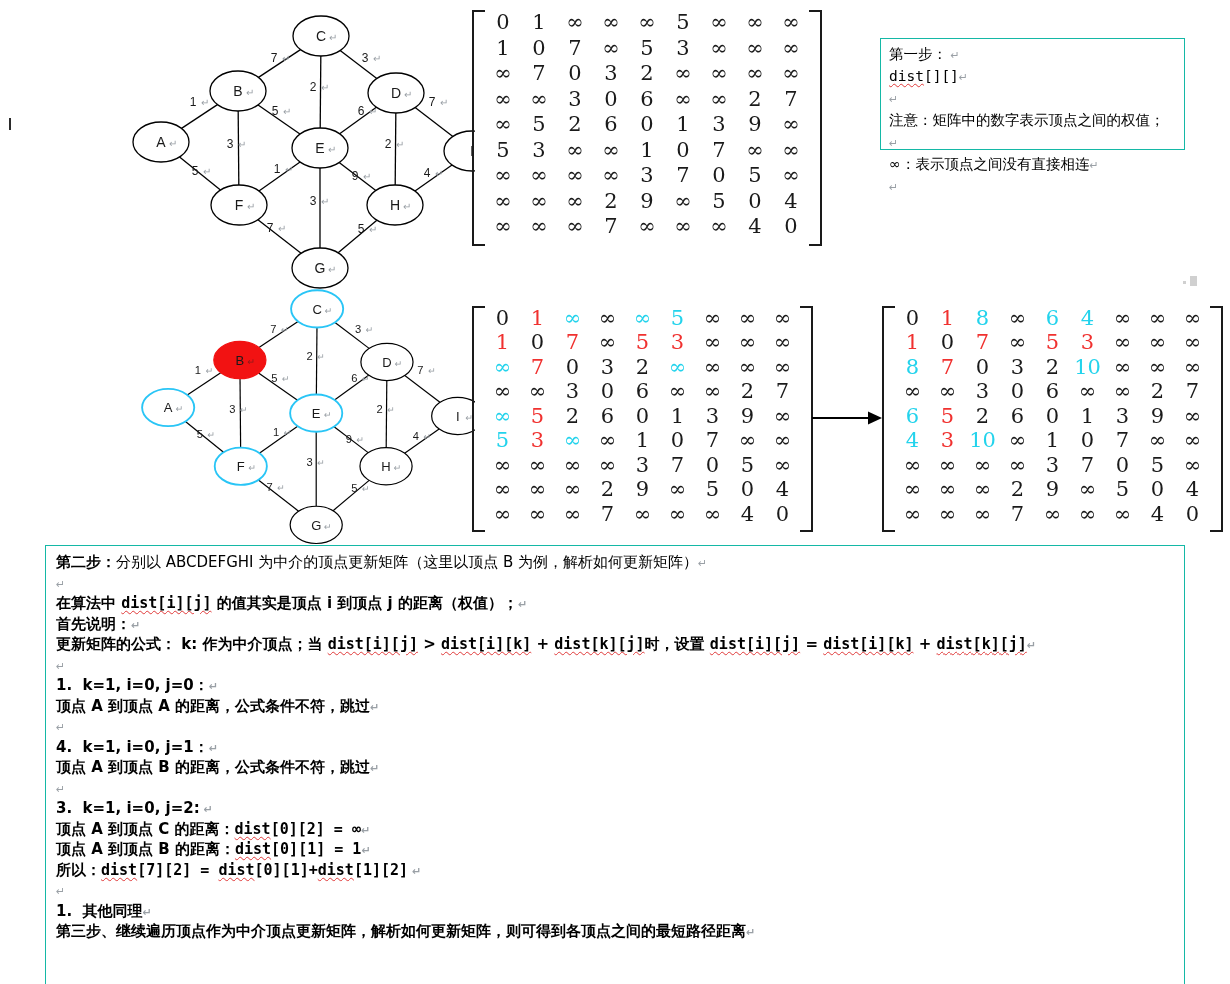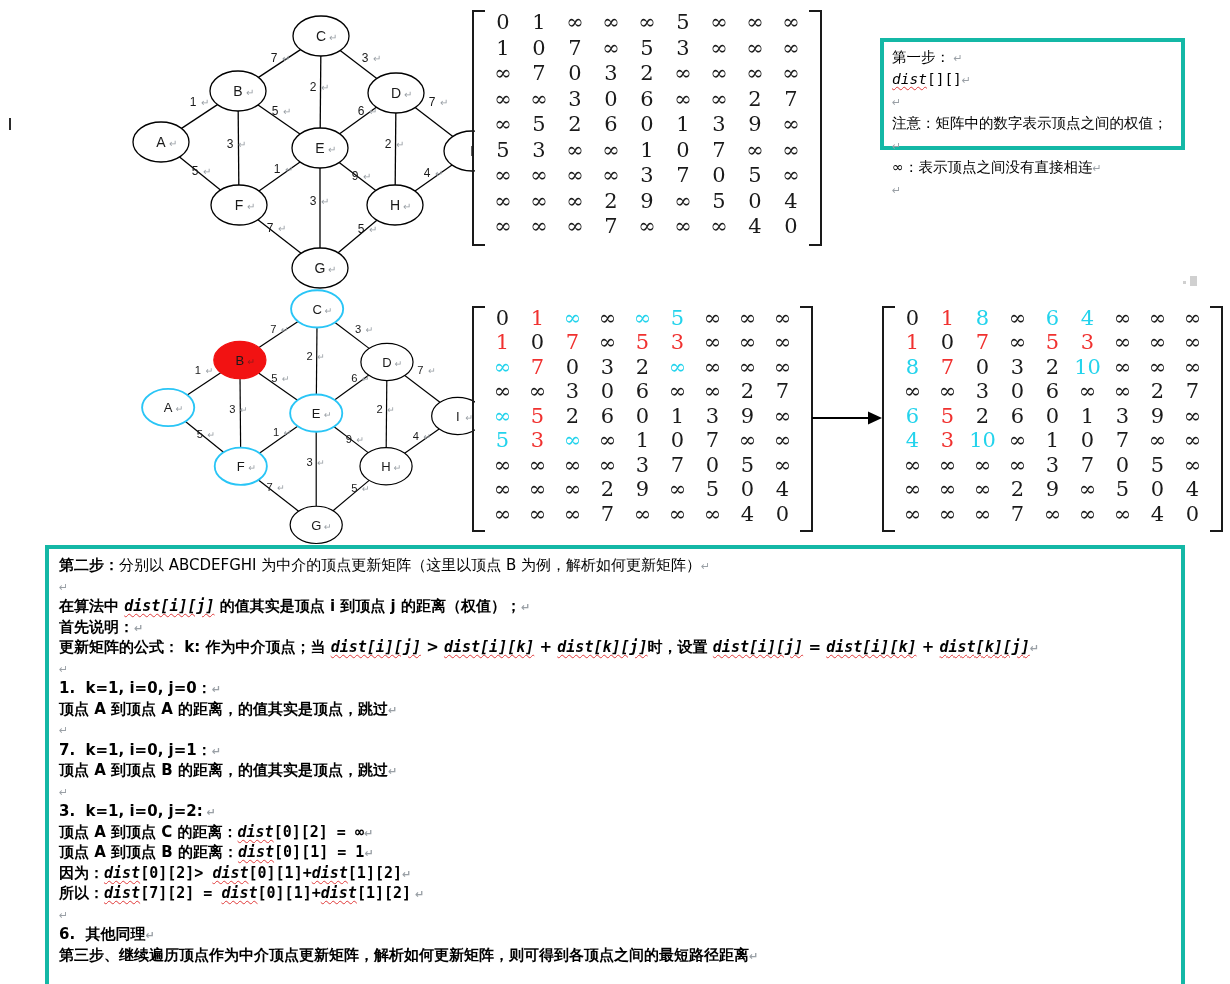--- a/index.html
+++ b/index.html
@@ -37,21 +37,21 @@
     font-size:21px;line-height:1;
     color:#1a1a1a;
     font-family:"DejaVu Serif", serif;
   }
   .mcell.red{color:#f0312f;}
   .mcell.cyan{color:#23d3ec;}
 
   
   .textbox{
     position:absolute;
-    border:4px solid #14b8a6;
+    border:1px solid #14b8a6;
     background:#fff;
     box-sizing:border-box;
   }
   .tb-inner{padding:8px 10px;}
   .cn{
     font-family:"DejaVu Sans", sans-serif;
     font-size:14.5px;
     line-height:21px;
     color:#000;
     white-space:pre-wrap;
@@ -60,21 +60,20 @@
   .mono{font-family:"DejaVu Sans Mono", monospace;}
   .pilcrow{color:#9aa0a6;font-size:11px;font-family:"DejaVu Sans",sans-serif;}
 
   
   .squig{
     text-decoration: underline;
     text-decoration-color:#e03a3a;
     text-decoration-style: wavy;
     text-decoration-thickness:1px;
     text-underline-offset:2px;
-    font-style:italic;
   }
 
   .bigbox .cn{font-size:15px;line-height:19.5px;}
   .bigbox .line{margin:0;}
 
   .arrow{position:absolute;}
   .speck{position:absolute;background:#2b2b2b;}
   .speck2{position:absolute;background:#d0d0d0;}
 </style>
 </head>
@@ -534,37 +533,36 @@
 
       <div class="cn line cn-b"><span>在算法中 </span><span class="mono squig">dist[i][j]</span><span> 的值其实是顶点 i 到顶点 j 的距离（权值）；</span><span class="pilcrow">↵</span></div>
 
       <div class="cn line cn-b"><span>首先说明：</span><span class="pilcrow">↵</span></div>
 
       <div class="cn line cn-b"><span>更新矩阵的公式： k: 作为中介顶点；当 </span><span class="mono squig">dist[i][j]</span><span> &gt; </span><span class="mono squig">dist[i][k]</span><span> + </span><span class="mono squig">dist[k][j]</span><span>时，设置 </span><span class="mono squig">dist[i][j]</span><span> = </span><span class="mono squig">dist[i][k]</span><span> + </span><span class="mono squig">dist[k][j]</span><span class="pilcrow">↵</span></div>
 
       <div class="cn line"><span class="pilcrow">↵</span></div>
 
       <div class="cn line cn-b"><span>1.  k=1, i=0, j=0：</span><span class="pilcrow">↵</span></div>
-      <div class="cn line cn-b"><span>顶点 A 到顶点 A 的距离，的值其实是顶点，跳过</span><span class="pilcrow">↵</span></div>
+      <div class="cn line cn-b"><span>顶点 A 到顶点 A 的距离，公式条件不符，跳过</span><span class="pilcrow">↵</span></div>
 
       <div class="cn line"><span class="pilcrow">↵</span></div>
 
-      <div class="cn line cn-b"><span>7.  k=1, i=0, j=1：</span><span class="pilcrow">↵</span></div>
-      <div class="cn line cn-b"><span>顶点 A 到顶点 B 的距离，的值其实是顶点，跳过</span><span class="pilcrow">↵</span></div>
+      <div class="cn line cn-b"><span>4.  k=1, i=0, j=1：</span><span class="pilcrow">↵</span></div>
+      <div class="cn line cn-b"><span>顶点 A 到顶点 B 的距离，公式条件不符，跳过</span><span class="pilcrow">↵</span></div>
 
       <div class="cn line"><span class="pilcrow">↵</span></div>
 
       <div class="cn line cn-b"><span>3.  k=1, i=0, j=2:</span><span class="pilcrow"> ↵</span></div>
 
       <div class="cn line cn-b"><span>顶点 A 到顶点 C 的距离：</span><span class="mono squig">dist</span><span class="mono">[0][2] = ∞</span><span class="pilcrow">↵</span></div>
       <div class="cn line cn-b"><span>顶点 A 到顶点 B 的距离：</span><span class="mono squig">dist</span><span class="mono">[0][1] = 1</span><span class="pilcrow">↵</span></div>
-      <div class="cn line cn-b"><span>因为：</span><span class="mono squig">dist</span><span class="mono">[0][2]&gt; </span><span class="mono squig">dist</span><span class="mono">[0][1]+</span><span class="mono squig">dist</span><span class="mono">[1][2]</span><span class="pilcrow">↵</span></div>
       <div class="cn line cn-b"><span>所以：</span><span class="mono squig">dist</span><span class="mono">[7][2] = </span><span class="mono squig">dist</span><span class="mono">[0][1]+</span><span class="mono squig">dist</span><span class="mono">[1][2]</span><span class="pilcrow"> ↵</span></div>
 
       <div class="cn line"><span class="pilcrow">↵</span></div>
 
-      <div class="cn line cn-b"><span>6.  其他同理</span><span class="pilcrow">↵</span></div>
+      <div class="cn line cn-b"><span>1.  其他同理</span><span class="pilcrow">↵</span></div>
       <div class="cn line cn-b"><span>第三步、继续遍历顶点作为中介顶点更新矩阵，解析如何更新矩阵，则可得到各顶点之间的最短路径距离</span><span class="pilcrow">↵</span></div>
 
     </div>
   </div>
 
 </div>
 
 </body></html>

